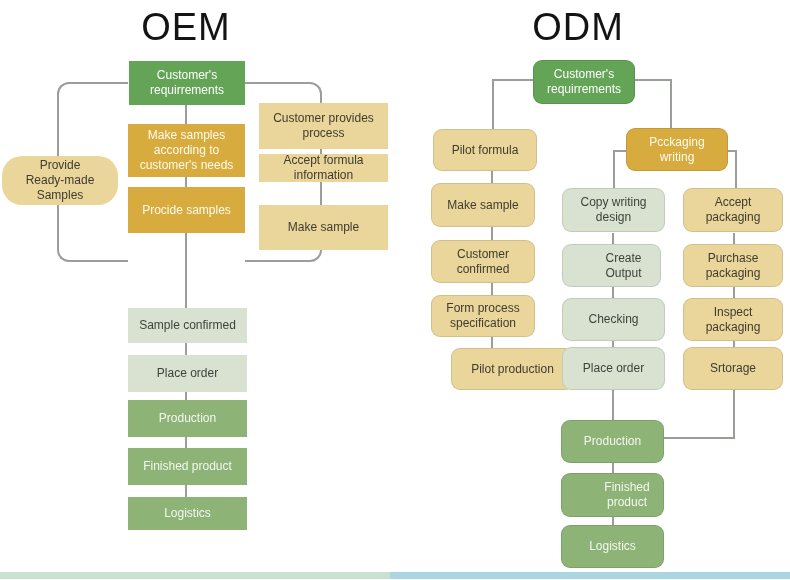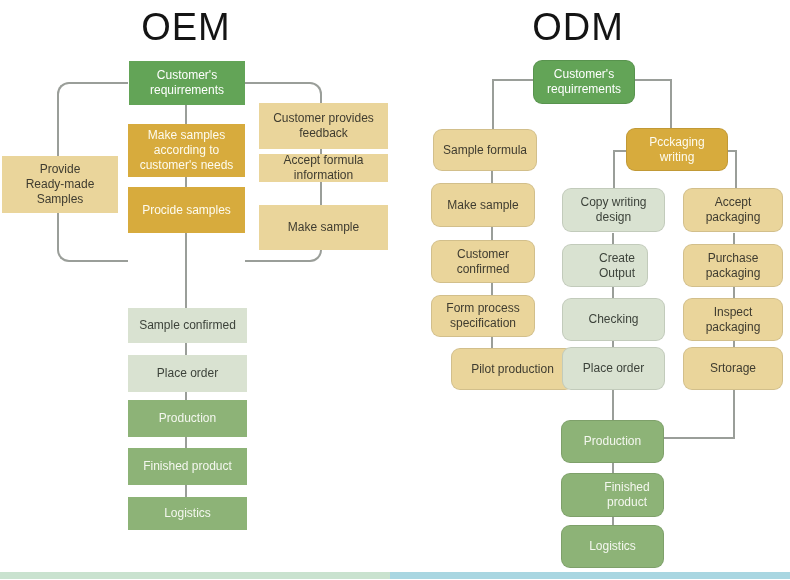--- a/index.html
+++ b/index.html
@@ -54,55 +54,55 @@
 
   <div class="title" style="left:116px;top:6px;width:140px;">OEM</div>
 
   <div class="node green" style="left:129px;top:61px;width:116px;height:44px;">Customer's
 requirrements</div>
   <div class="node gold" style="left:128px;top:124px;width:117px;height:53px;">Make samples
 according to
 customer's needs</div>
   <div class="node gold" style="left:128px;top:187px;width:117px;height:46px;">Procide samples</div>
 
-  <div class="node tan" style="left:2px;top:156px;width:116px;height:57px;">Provide
+  <div class="node tan" style="left:2px;top:156px;width:116px;height:49px;border-radius:20px;">Provide
 Ready-made
 Samples</div>
 
   <div class="node tan" style="left:259px;top:103px;width:129px;height:46px;">Customer provides
-feedback</div>
+process</div>
   <div class="node tan" style="left:259px;top:154px;width:129px;height:28px;">Accept formula
 information</div>
   <div class="node tan" style="left:259px;top:205px;width:129px;height:45px;">Make sample</div>
 
   <div class="node pale" style="left:128px;top:308px;width:119px;height:35px;">Sample confirmed</div>
   <div class="node pale" style="left:128px;top:355px;width:119px;height:37px;">Place order</div>
   <div class="node mid" style="left:128px;top:400px;width:119px;height:37px;">Production</div>
   <div class="node mid" style="left:128px;top:448px;width:119px;height:37px;">Finished product</div>
   <div class="node mid" style="left:128px;top:497px;width:119px;height:33px;">Logistics</div>
 
   <div class="title" style="left:508px;top:6px;width:140px;">ODM</div>
 
   <div class="node green rd" style="left:533px;top:60px;width:102px;height:44px;">Customer's
 requirrements</div>
 
-  <div class="node tan rd" style="left:433px;top:129px;width:104px;height:42px;">Sample formula</div>
+  <div class="node tan rd" style="left:433px;top:129px;width:104px;height:42px;">Pilot formula</div>
   <div class="node tan rd" style="left:431px;top:183px;width:104px;height:44px;">Make sample</div>
   <div class="node tan rd" style="left:431px;top:240px;width:104px;height:43px;">Customer
 confirmed</div>
   <div class="node tan rd" style="left:431px;top:295px;width:104px;height:42px;">Form process
 specification</div>
   <div class="node tan rd" style="left:451px;top:348px;width:123px;height:42px;">Pilot production</div>
 
   <div class="node gold rd" style="left:626px;top:128px;width:102px;height:43px;">Pcckaging
 writing</div>
 
   <div class="node pale rd" style="left:562px;top:188px;width:103px;height:44px;">Copy writing
 design</div>
-  <div class="node pale rd" style="left:562px;top:244px;width:86px;height:43px;padding-left:28px;">Create
+  <div class="node pale rd" style="left:562px;top:244px;width:99px;height:43px;padding-left:28px;">Create
 Output</div>
   <div class="node pale rd" style="left:562px;top:298px;width:103px;height:43px;">Checking</div>
   <div class="node pale rd" style="left:562px;top:347px;width:103px;height:43px;">Place order</div>
 
   <div class="node tan rd" style="left:683px;top:188px;width:100px;height:44px;">Accept
 packaging</div>
   <div class="node tan rd" style="left:683px;top:244px;width:100px;height:43px;">Purchase
 packaging</div>
   <div class="node tan rd" style="left:683px;top:298px;width:100px;height:43px;">Inspect
 packaging</div>

